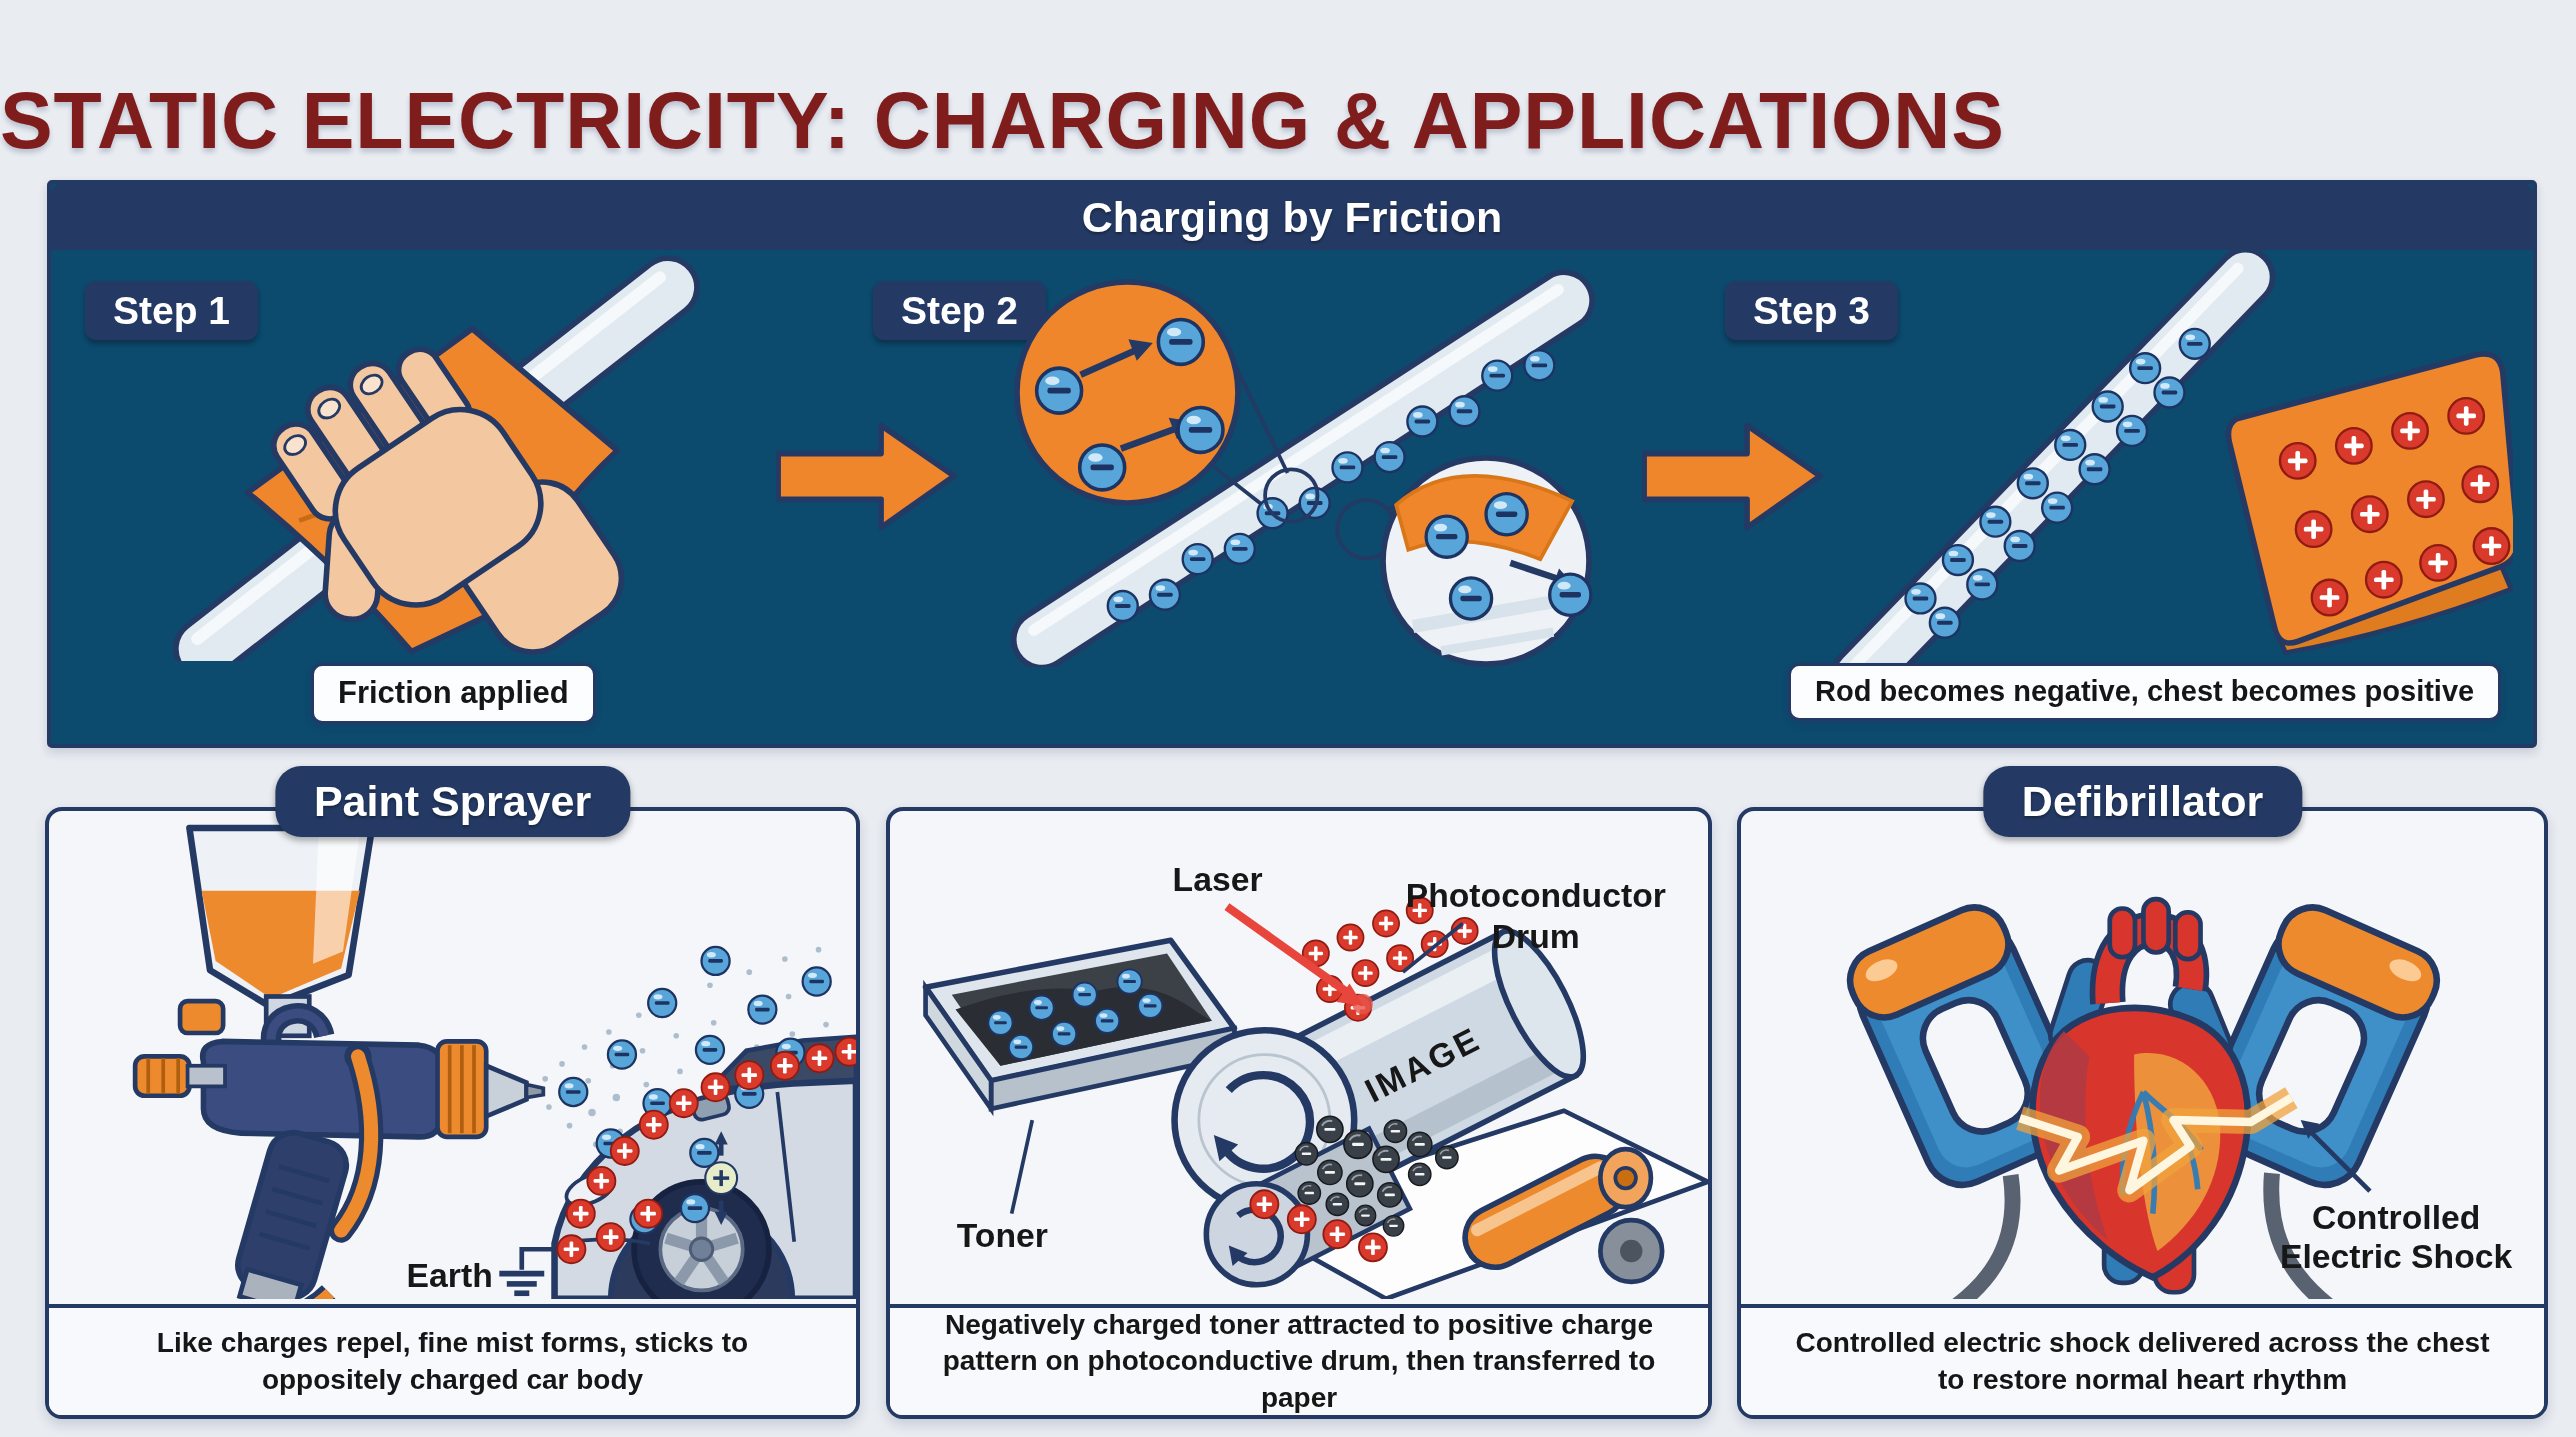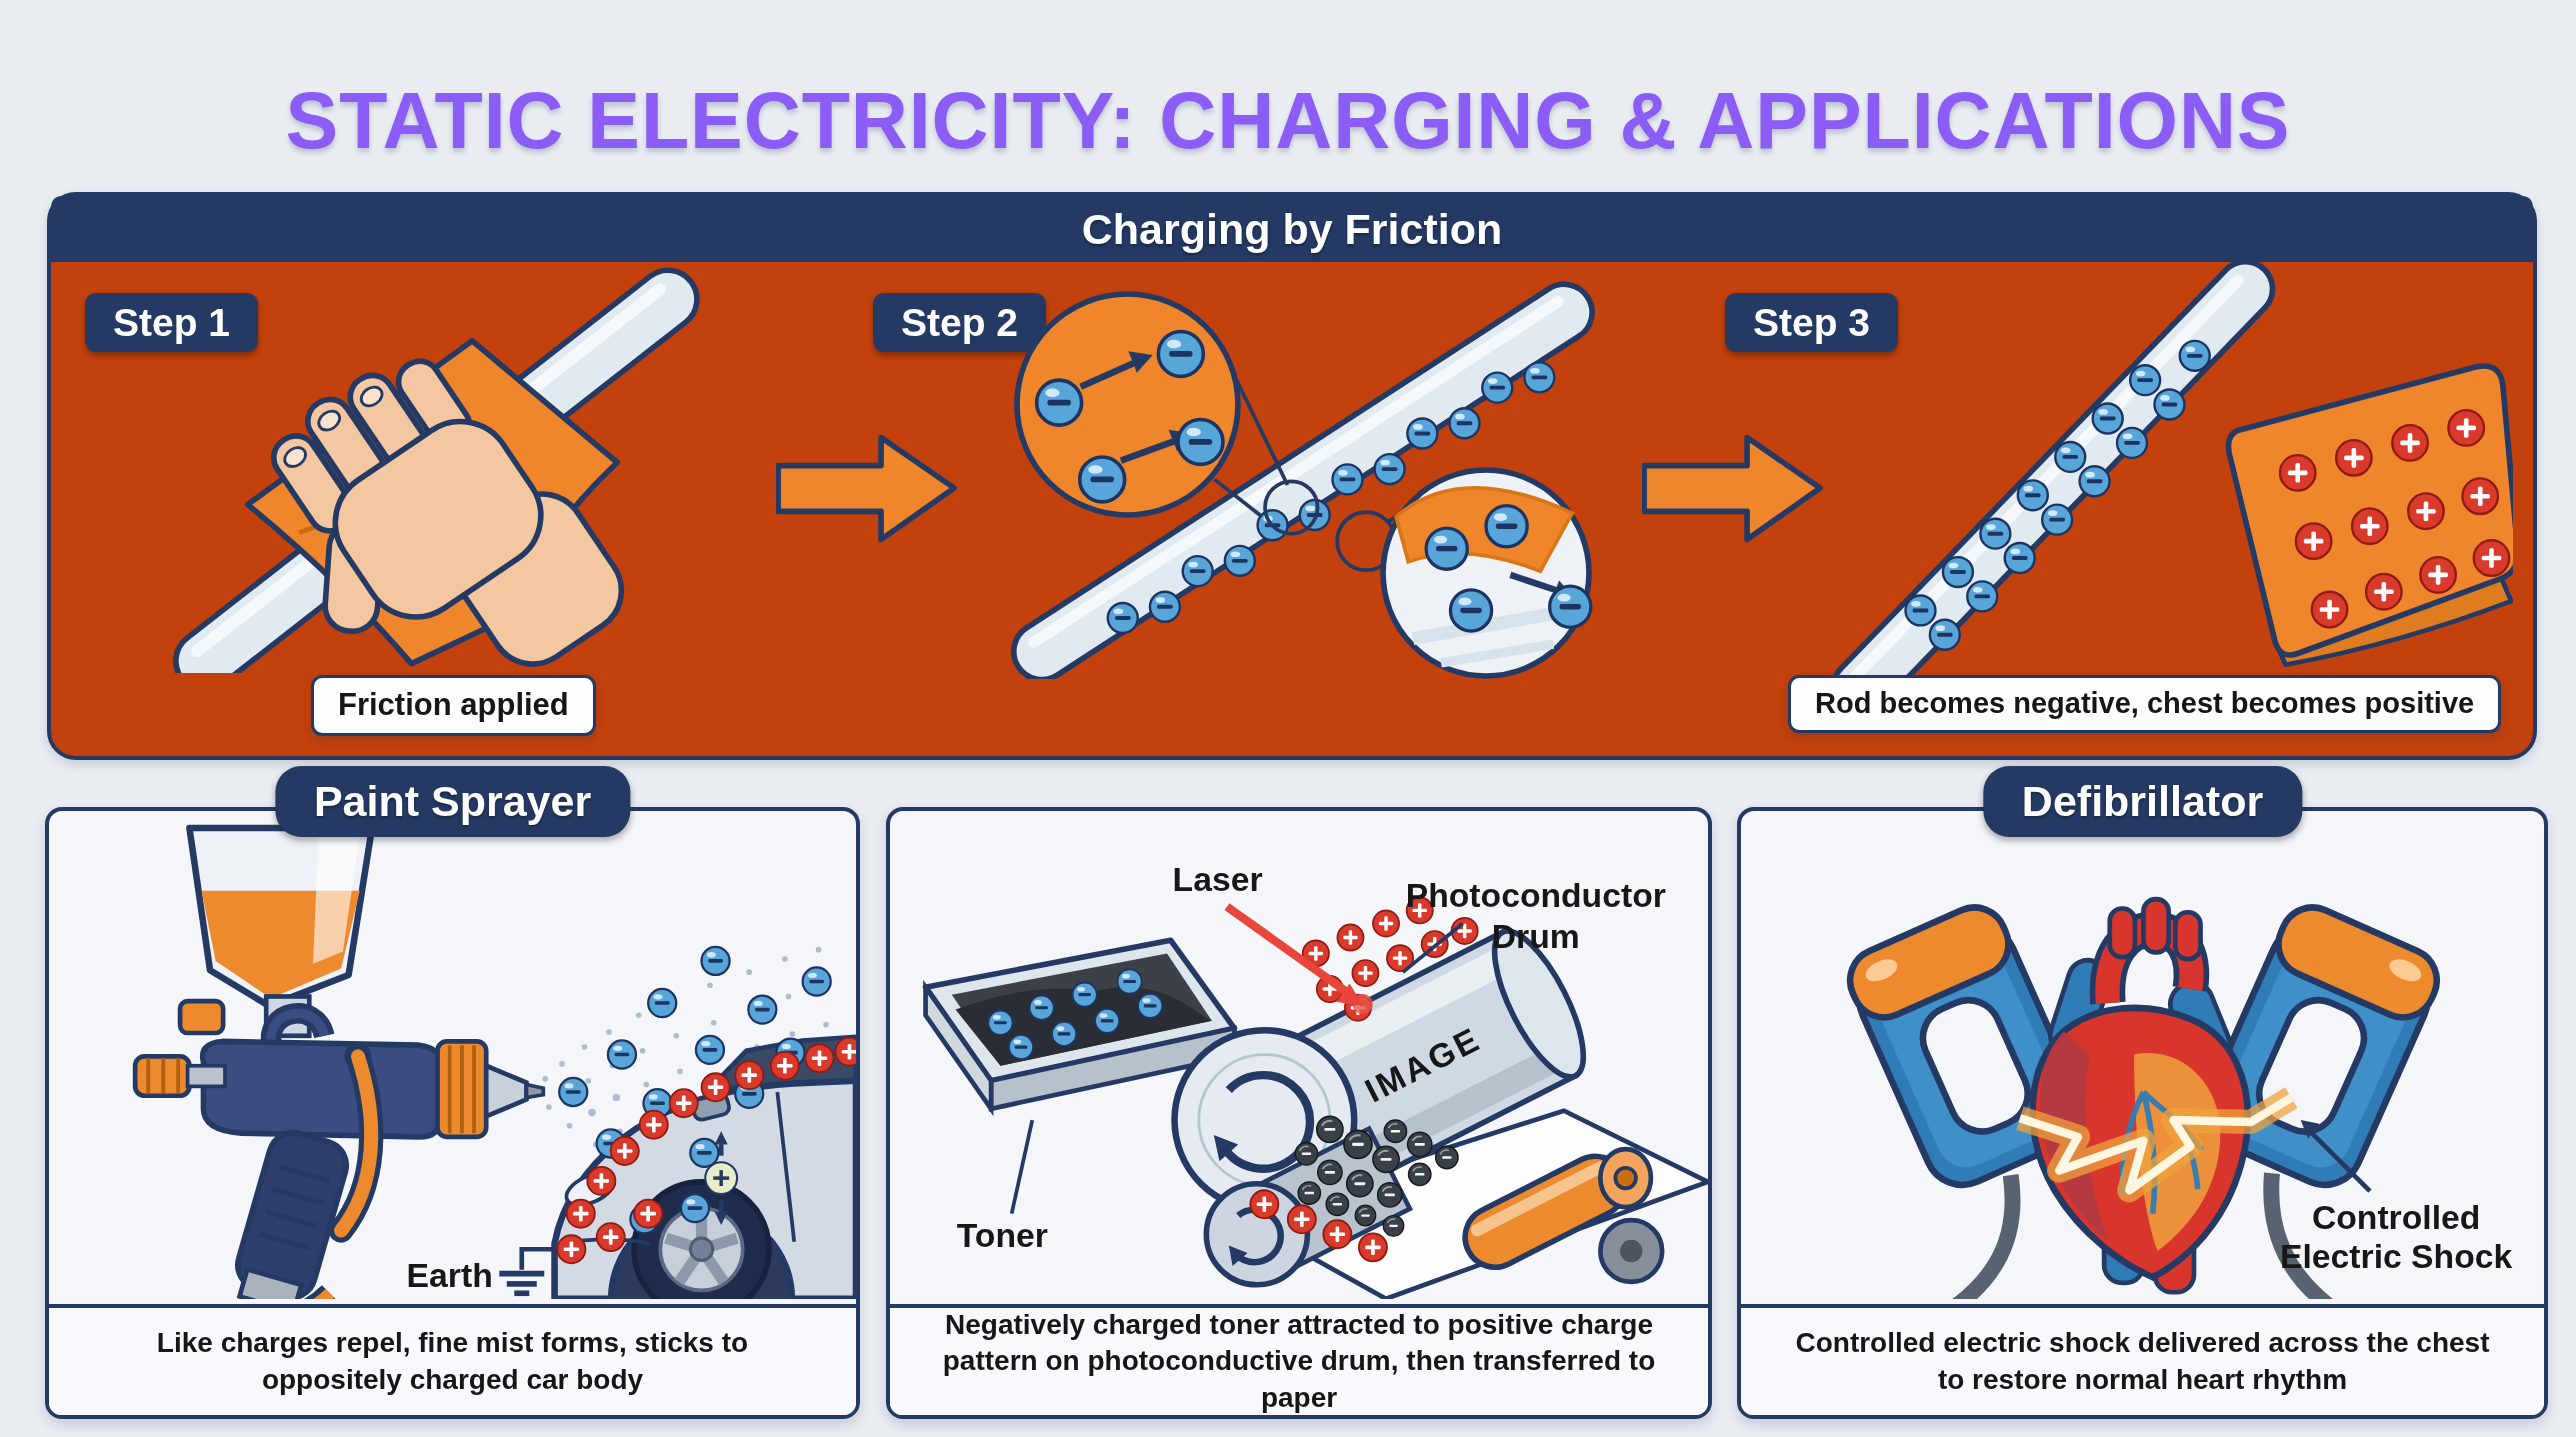--- a/index.html
+++ b/index.html
@@ -3,29 +3,29 @@
 <meta charset="utf-8">
 <style>
   html,body{margin:0;padding:0;}
   body{
     width:2576px;height:1438px;position:relative;overflow:hidden;
     background:#e9ecf1;
     font-family:"Liberation Sans", sans-serif;
   }
   
   .main-title{
-    position:absolute;top:22.5px;left:0;width:100%;text-align:center;
-    font-size:79px;font-weight:bold;color:#8b5cf6;letter-spacing:0.9px;
+    position:absolute;top:22.5px;left:0;width:100%;
+    font-size:79px;font-weight:bold;color:#7f1d1d;letter-spacing:0.9px;
     text-shadow:0 3.7px 5.6px rgba(29,50,96,.22);
     white-space:nowrap;
   }
   
   .friction{
-    position:absolute;left:47px;top:192px;width:2482px;height:560px;
-    background:#c2410c;border:4.7px solid #243a64;border-radius:29px;
+    position:absolute;left:47px;top:180px;width:2482px;height:560px;
+    background:#0c4a6e;border:4.7px solid #243a64;border-radius:5px;
     box-shadow:0 4.7px 9.4px rgba(30,50,90,.16);
   }
   .friction-header{
     height:66px;background:#243a64;color:#fff;
     display:flex;align-items:center;justify-content:center;
     font-size:43px;font-weight:bold;border-radius:10.3px 10.3px 0 0;
     text-shadow:0 1.9px 2.8px rgba(0,0,0,.35);
   }
   .step-badge{
     position:absolute;background:#243a64;color:#fff;font-weight:bold;

